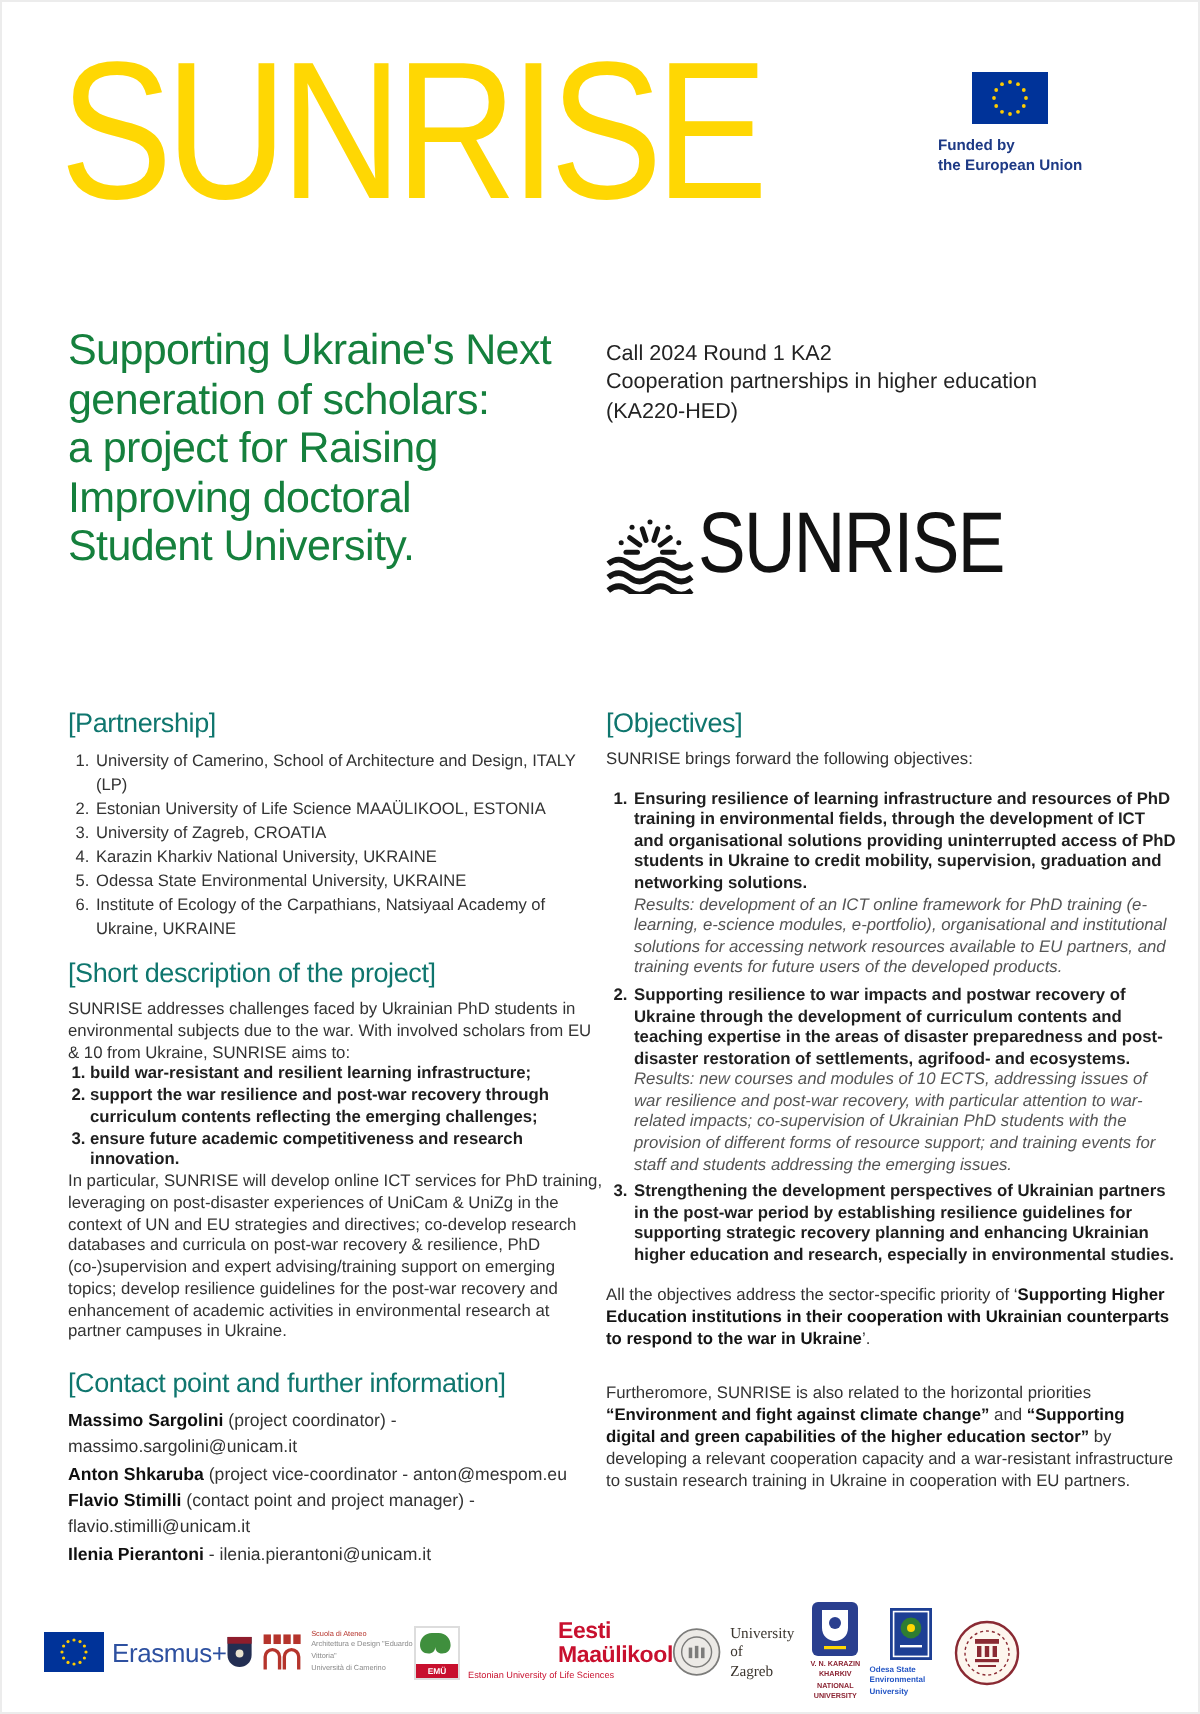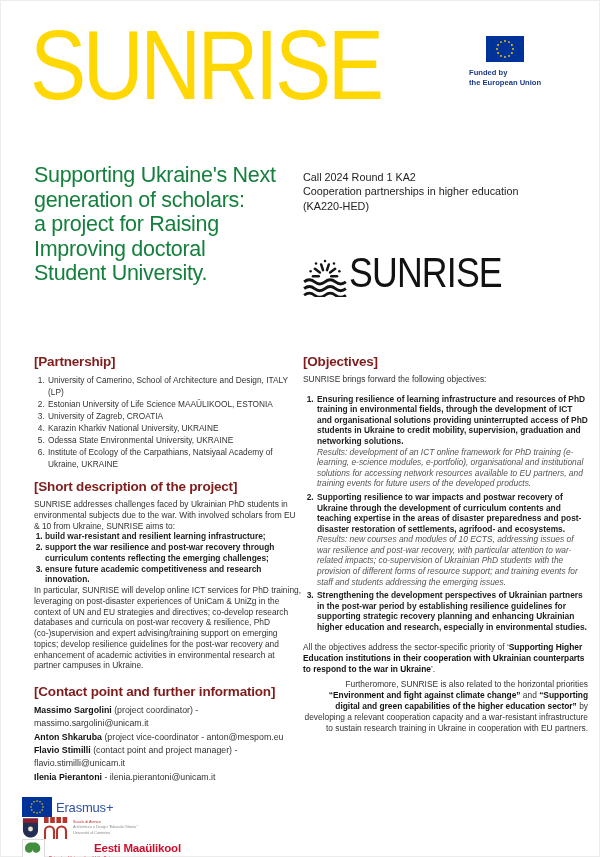--- a/index.html
+++ b/index.html
@@ -21,21 +21,21 @@
   .title{position:absolute;left:34px;top:163px;font-size:21.5px;line-height:1.14;
     color:#15803d;letter-spacing:-.3px;font-weight:400;}
   .call{position:absolute;left:303px;top:170px;font-size:10.8px;line-height:1.34;color:#232323;}
   
   .lockup{position:absolute;left:301px;top:248px;display:flex;align-items:center;}
   .lockup-icon{width:48px;height:48px;flex:0 0 auto;}
   .lockup-word{font-size:43px;color:#121212;letter-spacing:-1px;font-weight:400;
     transform:scaleX(.83);transform-origin:left center;white-space:nowrap;}
   
   .sec{position:absolute;width:268px;}
-  .sec-heading{font-size:13.5px;font-weight:bold;color:#7f1d1d;margin:0 0 5px 0;letter-spacing:-.2px;}
+  .sec-heading{font-size:13.5px;font-weight:normal;color:#0f766e;margin:0 0 5px 0;letter-spacing:-.2px;}
   .small{font-size:8.4px;line-height:1.28;color:#333;}
   .partnership{left:34px;top:354px;}
   .partners{margin:2px 0 0;padding-left:13px;font-size:8.3px;line-height:1.45;color:#333;}
   .partners li{padding-left:1px;}
   .description{left:34px;top:479px;}
   .desc-intro{margin:2px 0 0;}
   .aims{margin:0;padding-left:11px;font-weight:bold;color:#1f1f1f;}
   .aims li::marker{font-weight:bold;}
   .desc-outro{margin:0;}
   .contact{left:34px;top:684px;}
@@ -43,25 +43,25 @@
   .contact-line b{color:#101010;}
   
   .objectives{left:303px;top:354px;width:285px;}
   .obj-intro{margin:3px 0 9px;}
   .obj-list{margin:0;padding-left:13px;font-size:8.4px;line-height:1.26;color:#1f1f1f;}
   .obj-list li{margin-bottom:3px;padding-left:1px;}
   .obj-list li::marker{font-weight:bold;}
   .obj-bold{font-weight:bold;display:block;}
   .obj-results{display:block;font-style:italic;color:#555;font-weight:400;}
   .closing{margin:10px 0 0;font-size:8.4px;line-height:1.3;color:#333;}
-  .closing + .closing{margin-top:4px;text-align:right;}
+  .closing + .closing{margin-top:16px;}
   .closing b{color:#141414;}
   
   .footer{position:absolute;left:0;top:797px;width:532px;height:58px;display:flex;
-    align-items:flex-start;justify-content:space-between;padding:0 22px;box-sizing:border-box;flex-direction:column;}
+    align-items:center;justify-content:space-between;padding:0 22px;box-sizing:border-box;}
   .logo{display:flex;align-items:center;gap:4px;}
   .erasmus-label{font-size:13px;color:#2d50a0;letter-spacing:-.2px;}
   .unicam-text{font-size:3.7px;color:#8a8a8a;line-height:1.5;}
   .unicam-text .l1{color:#b5342c;}
   .emu-box{width:23px;height:27px;border:.5px solid #ddd;box-sizing:border-box;position:relative;background:#fff;}
   .emu-strip{position:absolute;bottom:0;left:0;right:0;height:7px;background:#c8102e;color:#fff;
     font-size:4.2px;font-weight:bold;text-align:center;line-height:7px;}
   .emu-text{line-height:1;}
   .emu-title{font-size:11.5px;font-weight:bold;color:#c8102e;letter-spacing:-.2px;padding-left:45px;}
   .emu-sub{font-size:4.6px;color:#c8102e;margin-top:2px;}

